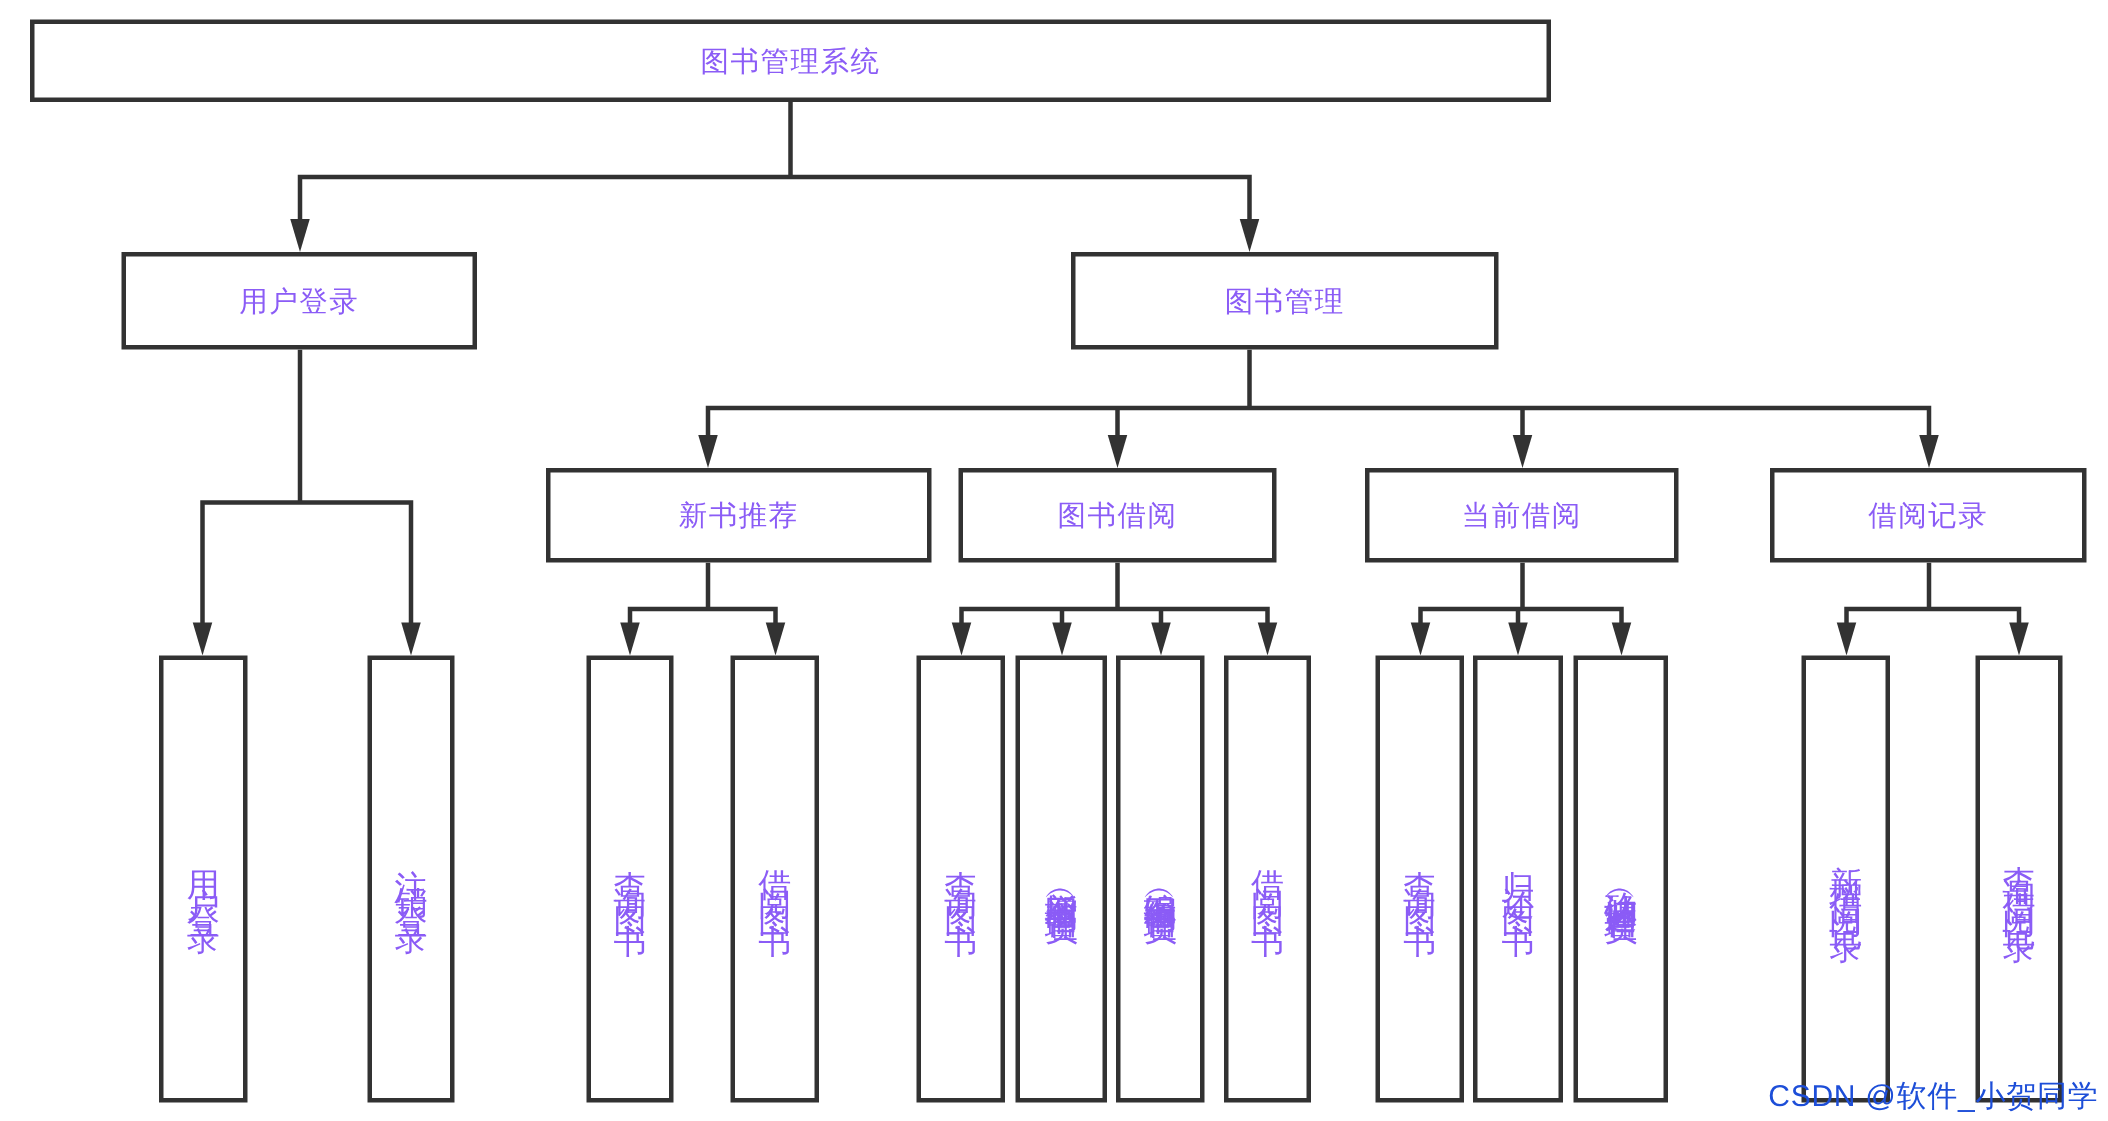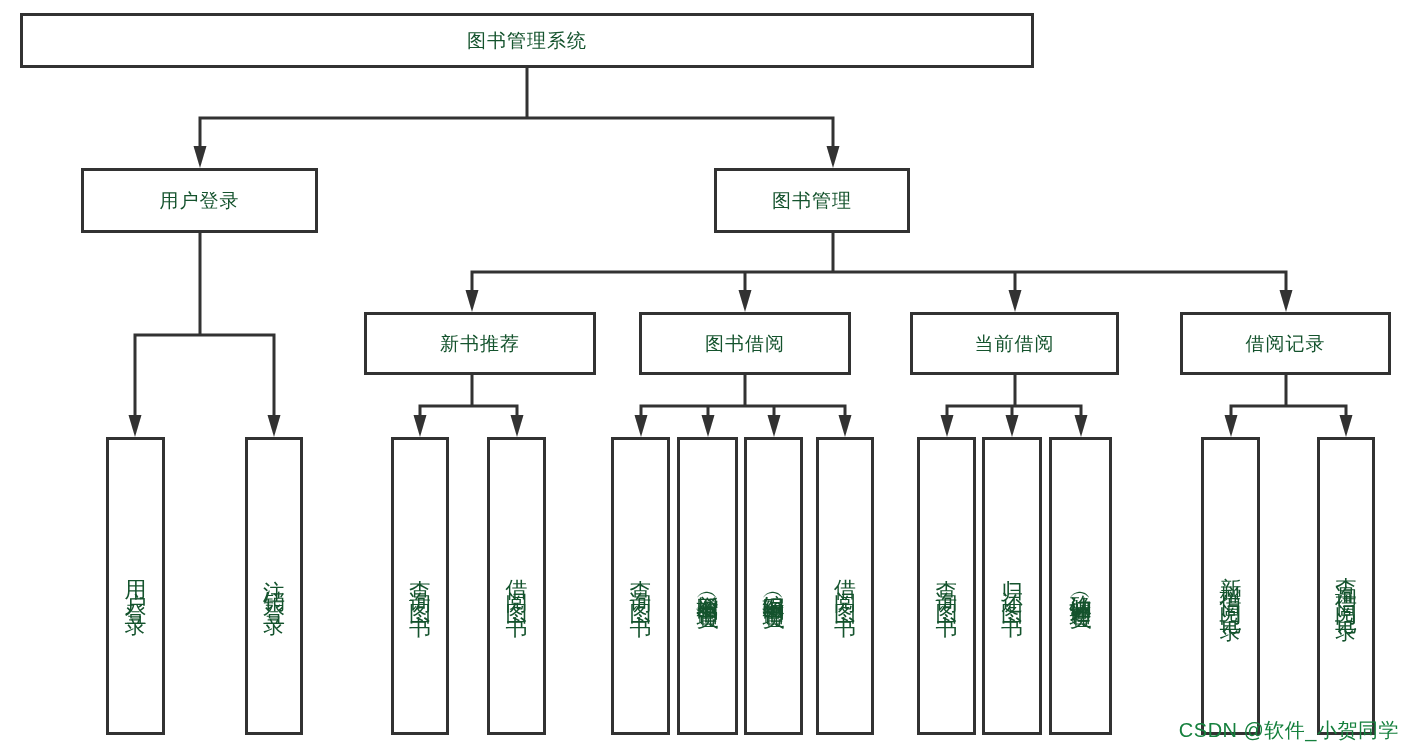--- a/index.html
+++ b/index.html
@@ -11,40 +11,40 @@
     position:relative; overflow:hidden;
   }
   #canvas { position:absolute; left:0; top:0; width:1405px; height:747px; }
   #edges { position:absolute; left:0; top:0; z-index:1; }
   #nodes { position:absolute; left:0; top:0; width:100%; height:100%; z-index:2; }
   .node {
     position:absolute;
     background:#ffffff;
     border:3px solid #323232;
     display:flex; align-items:center; justify-content:center;
-    color:#14532d;
+    color:#8b5cf6;
   }
   .node.h .label {
     font-size:19px;
     letter-spacing:1px;
     white-space:nowrap;
   }
   .node.v .label {
     writing-mode:vertical-rl;
     text-orientation:mixed;
     font-size:22px;
     line-height:1;
     font-family:"Liberation Serif","DejaVu Serif",serif;
   }
   .watermark {
     position:absolute;
     right:6px; top:717px;
     z-index:3;
     font-size:20px;
-    color:#15803d;
+    color:#1d4ed8;
     letter-spacing:0.5px;
     white-space:nowrap;
   }
 </style>
 </head>
 <body>
 
 <div id="canvas">
   <svg id="edges" width="1405" height="747">
       <path d="M 527 68 V 118 M 198.5 118 H 834.5 M 200 118 V 149 M 833 118 V 149" stroke="#323232" stroke-width="3" fill="none"></path>
@@ -74,24 +74,24 @@
       <path d="M 1224.5 415 L 1237.5 415 L 1231 437 Z" fill="#323232"></path>
       <path d="M 1339.5 415 L 1352.5 415 L 1346 437 Z" fill="#323232"></path>
     </svg>
   <div id="nodes">
       <div class="node h" style="left: 20px; top: 13px; width: 1014px; height: 55px;">
         <span class="label">图书管理系统</span>
       </div>
       <div class="node h" style="left: 81px; top: 168px; width: 237px; height: 65px;">
         <span class="label">用户登录</span>
       </div>
-      <div class="node h" style="left: 714px; top: 168px; width: 196px; height: 65px;">
+      <div class="node h" style="left: 714px; top: 168px; width: 285px; height: 65px;">
         <span class="label">图书管理</span>
       </div>
-      <div class="node h" style="left: 364px; top: 312px; width: 232px; height: 63px;">
+      <div class="node h" style="left: 364px; top: 312px; width: 257px; height: 63px;">
         <span class="label">新书推荐</span>
       </div>
       <div class="node h" style="left: 910px; top: 312px; width: 209px; height: 63px;">
         <span class="label">当前借阅</span>
       </div>
       <div class="node h" style="left: 639px; top: 312px; width: 212px; height: 63px;">
         <span class="label">图书借阅</span>
       </div>
       <div class="node h" style="left: 1180px; top: 312px; width: 211px; height: 63px;">
         <span class="label">借阅记录</span>

